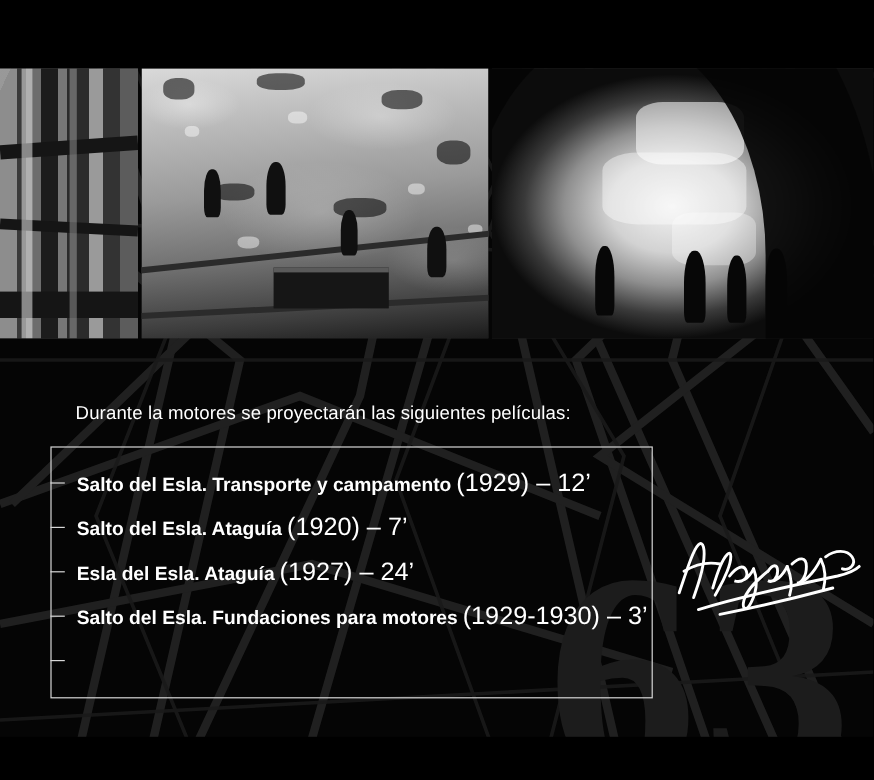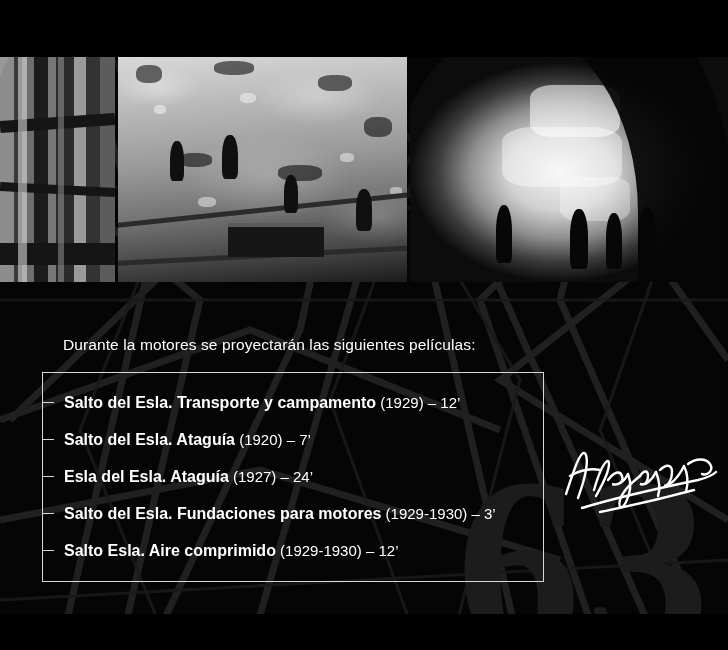--- a/index.html
+++ b/index.html
@@ -183,21 +183,21 @@
     height: 37px;
     line-height: 37px;
     white-space: nowrap;
   }
   .film-item .t {
     font-weight: bold;
     font-size: 16px;
   }
   .film-item .meta {
     font-weight: normal;
-    font-size: 15px;
+    font-size: 21px;
   }
   
   .tick {
     position: absolute;
     left: 42px;
     width: 12px;
     height: 1px;
     background: #d8d8d8;
     z-index: 5;
   }
@@ -332,24 +332,20 @@
       <span class="meta">(1920) – 7’</span>
     </li>
     <li class="film-item">
       <span class="t">Esla del Esla. Ataguía</span>
       <span class="meta">(1927) – 24’</span>
     </li>
     <li class="film-item">
       <span class="t">Salto del Esla. Fundaciones para motores</span>
       <span class="meta">(1929-1930) – 3’</span>
     </li>
-    <li class="film-item">
-      <span class="t">Salto Esla. Aire comprimido</span>
-      <span class="meta">(1929-1930) – 12’</span>
-    </li>
   </ul>
 
   <div class="signature" title="">
     <svg width="160" height="80" viewBox="0 0 160 80" fill="none" stroke="#ffffff" stroke-width="2.4" stroke-linecap="round">
       <path d="M6 54 C 14 30, 18 18, 22 14 C 26 10, 28 18, 26 30 C 24 42, 20 52, 18 58"></path>
       <path d="M10 36 C 20 30, 30 28, 40 30"></path>
       <path d="M34 50 C 38 36, 42 26, 46 22 C 50 18, 50 26, 46 36 C 42 46, 38 52, 36 56"></path>
       <path d="M48 40 C 54 32, 60 30, 62 36 C 64 42, 58 46, 52 44 C 58 46, 64 42, 68 34"></path>
       <path d="M68 34 C 72 44, 70 54, 66 62 C 62 70, 58 68, 60 60 C 62 52, 70 44, 80 36"></path>
       <path d="M80 36 C 84 30, 88 30, 88 36 C 88 42, 84 46, 80 44 C 86 46, 92 40, 96 32"></path>

